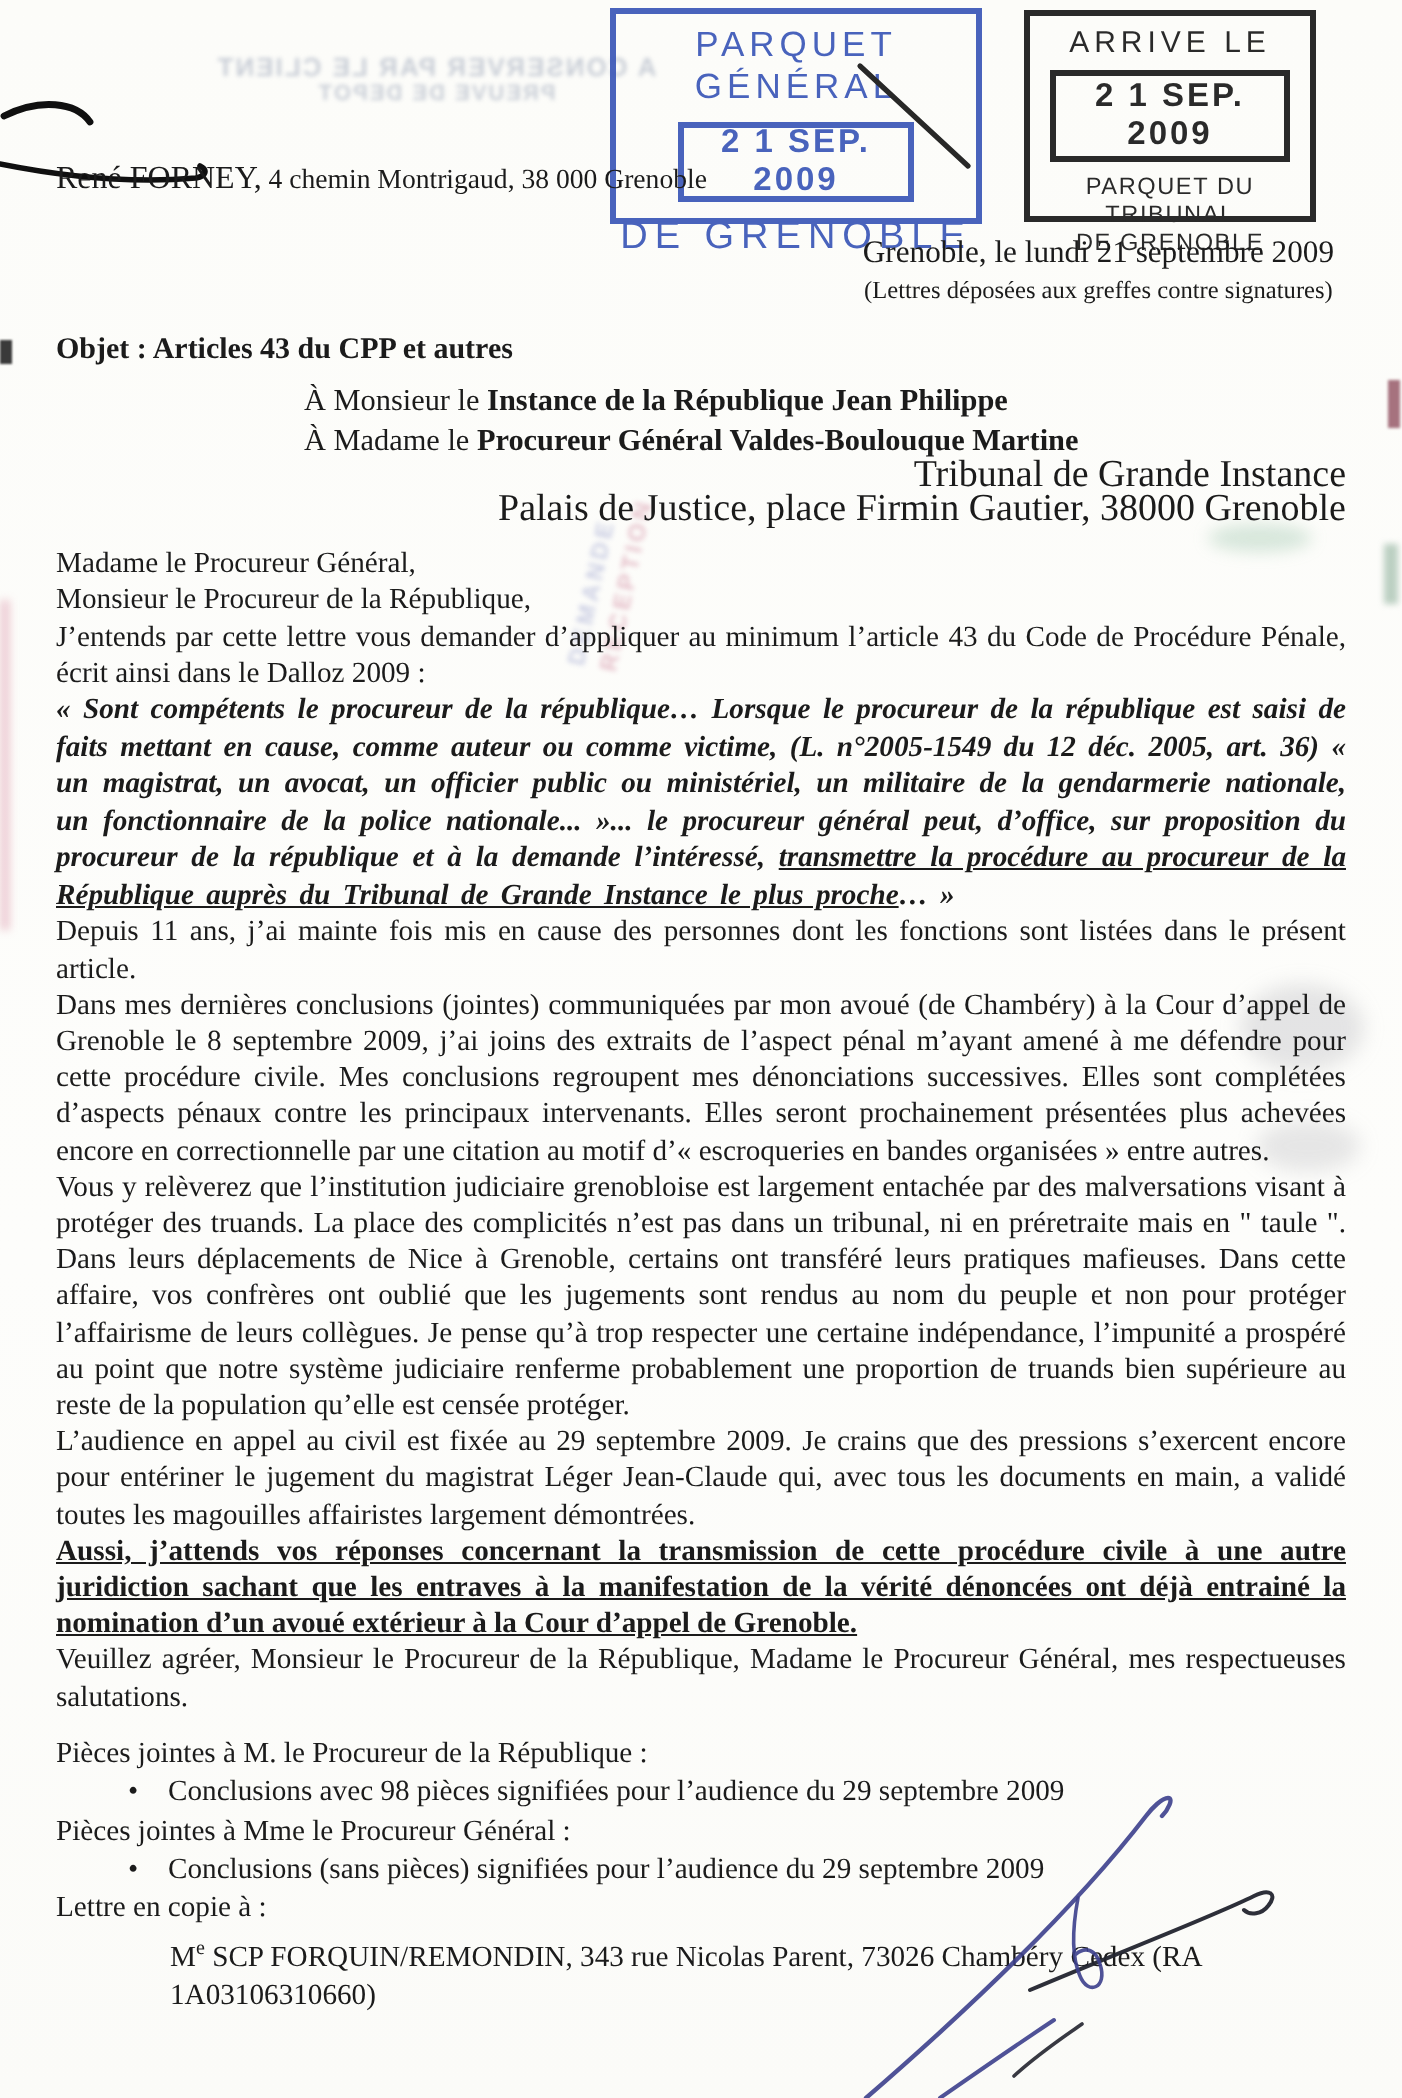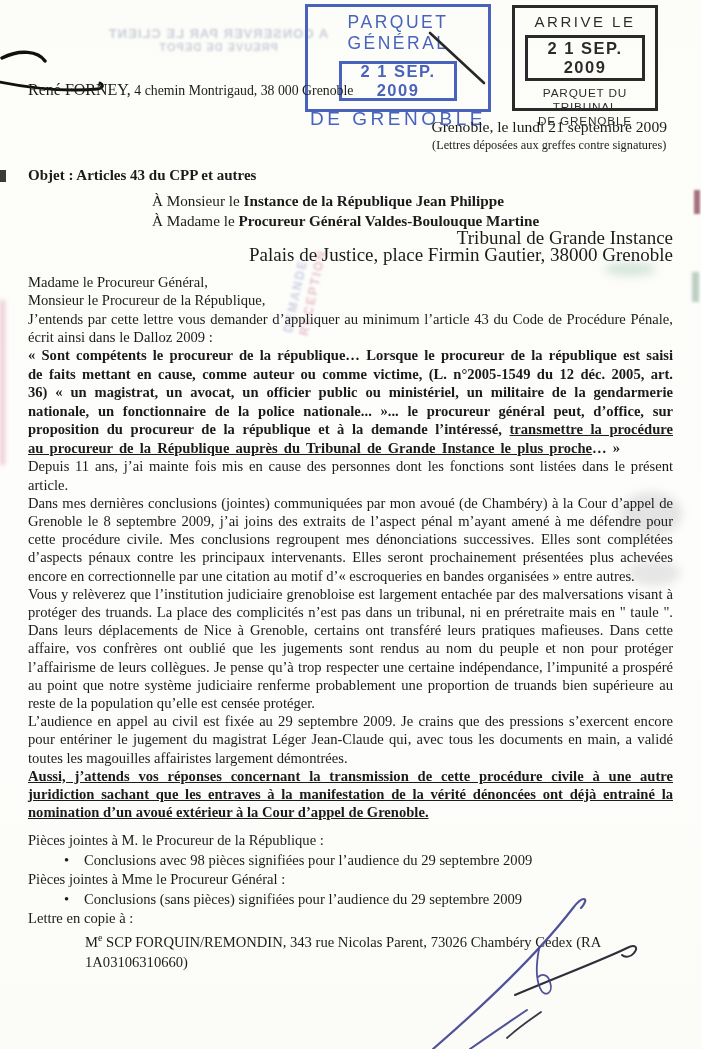--- a/index.html
+++ b/index.html
@@ -30,21 +30,21 @@
 
   
   .content{position:absolute;left:28px;top:166px;width:645px;font-size:14.6px;line-height:18.2px;text-align:justify;}
   .subject{font-weight:bold;font-size:15px;text-align:left;}
   .addr{margin-left:124px;margin-top:7px;font-size:15.2px;line-height:19.5px;text-align:left;}
   .addr b{font-weight:bold;}
   .org{margin-left:208px;font-size:19px;line-height:16.8px;text-align:right;}
   .salut{margin-top:9px;text-align:left;line-height:18.6px;}
   p.body-p{margin:0;}
   .mt1{margin-top:13px;}
-  .quote{font-weight:bold;margin:4px 33px 4px 37px;word-spacing:2.5px;line-height:18.5px;}
+  .quote{font-weight:bold;font-style:italic;margin:4px 33px 4px 37px;word-spacing:2.5px;line-height:18.5px;}
   .u{text-decoration:underline;}
   .mt2{margin-top:11px;}
   .mt3{margin-top:17px;}
   .bold-p{font-weight:bold;text-decoration:underline;}
   .attach{margin-top:10px;text-align:left;line-height:19.4px;}
   .bullet-row{display:flex;margin-left:36px;}
   .bullet-glyph{width:20px;flex:none;}
   .copy-indent{margin-left:57px;}
   sup{font-size:10px;}
 
@@ -139,20 +139,21 @@
 
     <p class="body-p quote"><span>« Sont compétents le procureur de la république… Lorsque le procureur de la république est saisi de faits mettant en cause, comme auteur ou comme victime, (L. n°2005-1549 du 12 déc. 2005, art. 36) « un magistrat, un avocat, un officier public ou ministériel, un militaire de la gendarmerie nationale, un fonctionnaire de la police nationale... »... le procureur général peut, d’office, sur proposition du procureur de la république et à la demande l’intéressé, </span><span class="u">transmettre la procédure au procureur de la République auprès du Tribunal de Grande Instance le plus proche</span><span>… »</span></p>
 
     <p class="body-p mt2">Depuis 11 ans, j’ai mainte fois mis en cause des personnes dont les fonctions sont listées dans le présent article.</p>
     <p class="body-p">Dans mes dernières conclusions (jointes) communiquées par mon avoué (de Chambéry) à la Cour d’appel de Grenoble le 8 septembre 2009, j’ai joins des extraits de l’aspect pénal m’ayant amené à me défendre pour cette procédure civile. Mes conclusions regroupent mes dénonciations successives. Elles sont complétées d’aspects pénaux contre les principaux intervenants. Elles seront prochainement présentées plus achevées encore en correctionnelle par une citation au motif d’« escroqueries en bandes organisées » entre autres.</p>
     <p class="body-p">Vous y relèverez que l’institution judiciaire grenobloise est largement entachée par des malversations visant à protéger des truands. La place des complicités n’est pas dans un tribunal, ni en préretraite mais en " taule ". Dans leurs déplacements de Nice à Grenoble, certains ont transféré leurs pratiques mafieuses. Dans cette affaire, vos confrères ont oublié que les jugements sont rendus au nom du peuple et non pour protéger l’affairisme de leurs collègues. Je pense qu’à trop respecter une certaine indépendance, l’impunité a prospéré au point que notre système judiciaire renferme probablement une proportion de truands bien supérieure au reste de la population qu’elle est censée protéger.</p>
 
     <p class="body-p mt3">L’audience en appel au civil est fixée au 29 septembre 2009. Je crains que des pressions s’exercent encore pour entériner le jugement du magistrat Léger Jean-Claude qui, avec tous les documents en main, a validé toutes les magouilles affairistes largement démontrées.</p>
     <p class="body-p bold-p">Aussi, j’attends vos réponses concernant la transmission de cette procédure civile à une autre juridiction sachant que les entraves à la manifestation de la vérité dénoncées ont déjà entrainé la nomination d’un avoué extérieur à la Cour d’appel de Grenoble.</p>
 
+    <p class="body-p mt1">Veuillez agréer, Monsieur le Procureur de la République, Madame le Procureur Général, mes respectueuses salutations.</p>
 
     <div class="attach">
       <div>Pièces jointes à M. le Procureur de la République :</div>
       <div class="bullet-row">
         <span class="bullet-glyph">•</span>
         <span>Conclusions avec 98 pièces signifiées pour l’audience du 29 septembre 2009</span>
       </div>
       <div>Pièces jointes à Mme le Procureur Général :</div>
       <div class="bullet-row">
         <span class="bullet-glyph">•</span>

